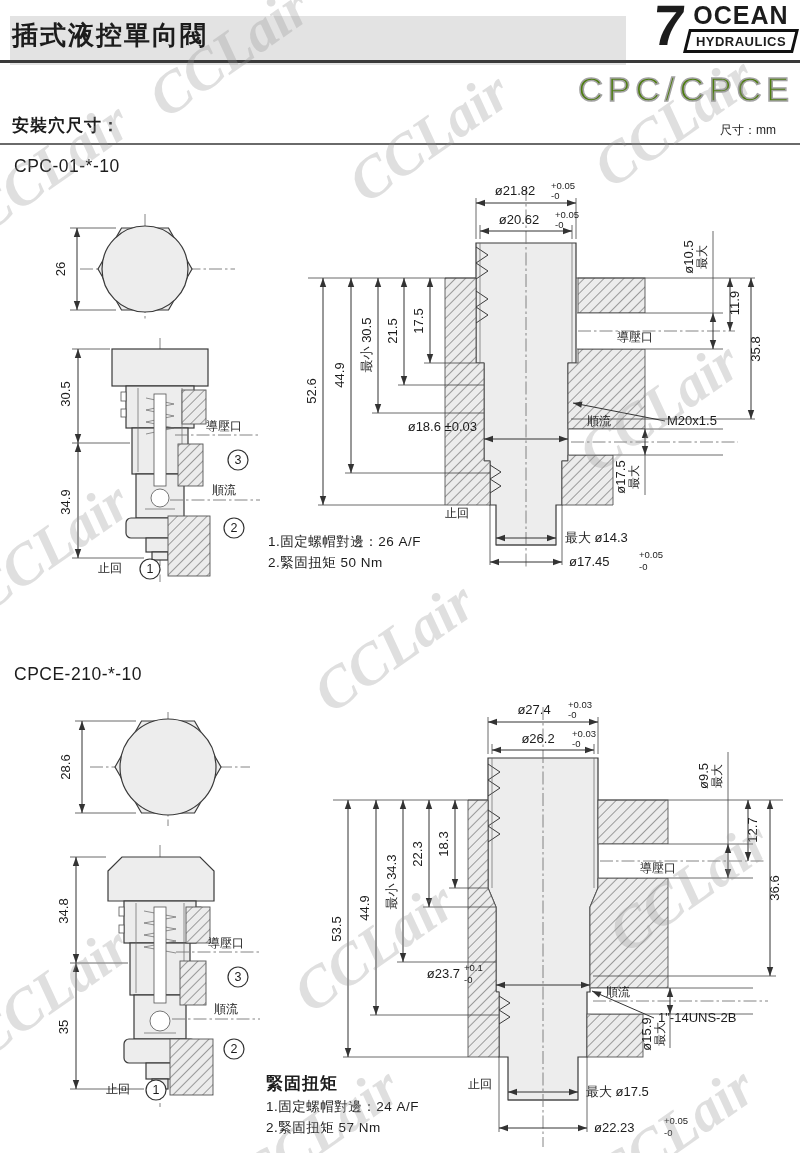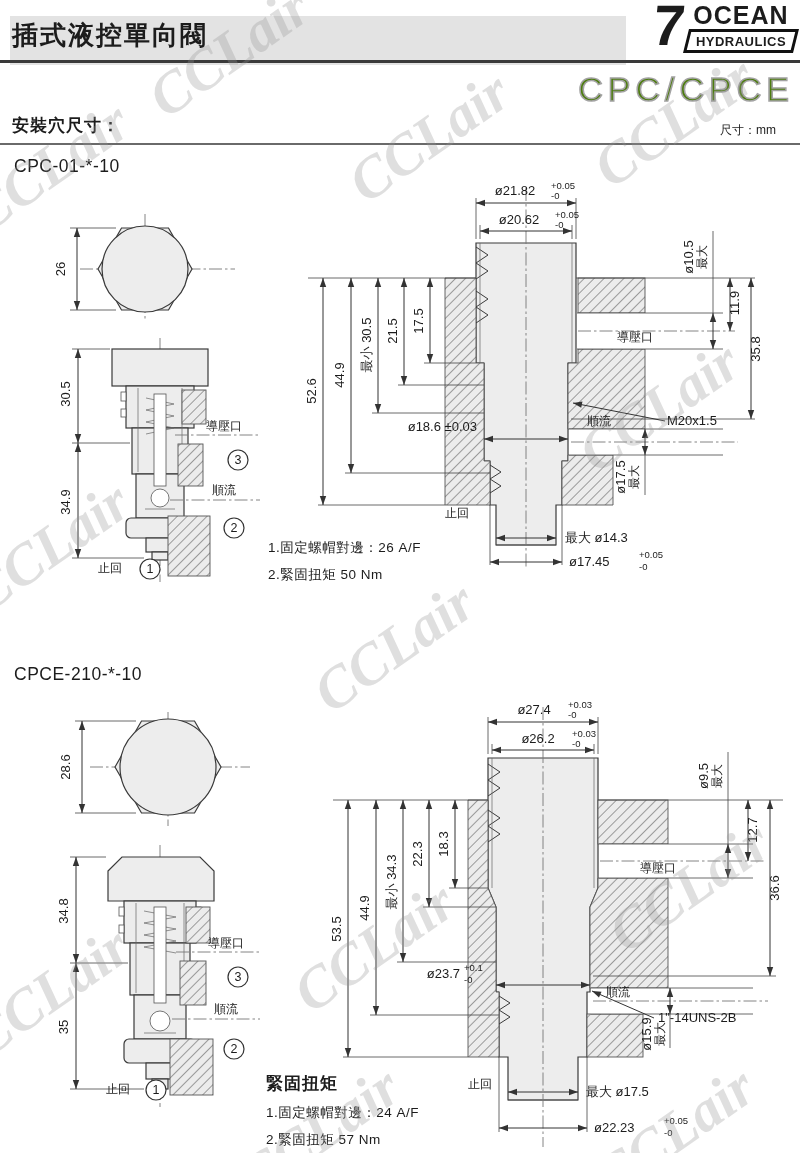--- a/index.html
+++ b/index.html
@@ -16,21 +16,21 @@
   .ocean{font-size:25px;font-weight:900;letter-spacing:1px;line-height:1.05}
   .logo-box{margin-top:1px;border:3px solid #111;transform:skewX(-14deg);padding:0 7px;background:#fff}
   .logo-box span{display:inline-block;transform:skewX(14deg);font-size:13px;font-weight:800;letter-spacing:.5px}
   .model-code{right:6px;top:70px;font-size:34px;font-weight:400;letter-spacing:5px;color:#4d7c0f;
               -webkit-text-stroke:1.6px #a3a3a3}
   .section-label{left:12px;top:114px;font-size:17px;font-weight:700;letter-spacing:1px}
   .unit-label{right:24px;top:122px;font-size:12px}
   .model-label{font-size:17.5px;letter-spacing:.5px}
   .install .ititle{font-size:17px;font-weight:700;letter-spacing:1px}
   .install .icode{font-size:19px;font-weight:800;letter-spacing:.5px}
-  .install .inote{font-size:13.5px;margin-top:9px;letter-spacing:.5px}
+  .install .inote{font-size:13.5px;margin-top:3px;letter-spacing:.5px}
   .wm{position:absolute;font-size:58px;font-weight:700;font-style:italic;
       font-family:"Liberation Serif",serif;color:rgba(150,150,150,.30);
       transform:rotate(-35deg);transform-origin:left center;pointer-events:none;z-index:5;white-space:nowrap}
   svg{position:absolute;overflow:visible}
   svg text{font-family:"Liberation Sans",sans-serif;fill:#1c1c1c}
   .dt{font-size:13px}
   .dts{font-size:9.5px}
   .cjk{font-size:12px}
   .bn{font-size:12.5px}
   .part{fill:#ededed;stroke:#3a3a3a;stroke-width:1.2;stroke-linejoin:miter}

